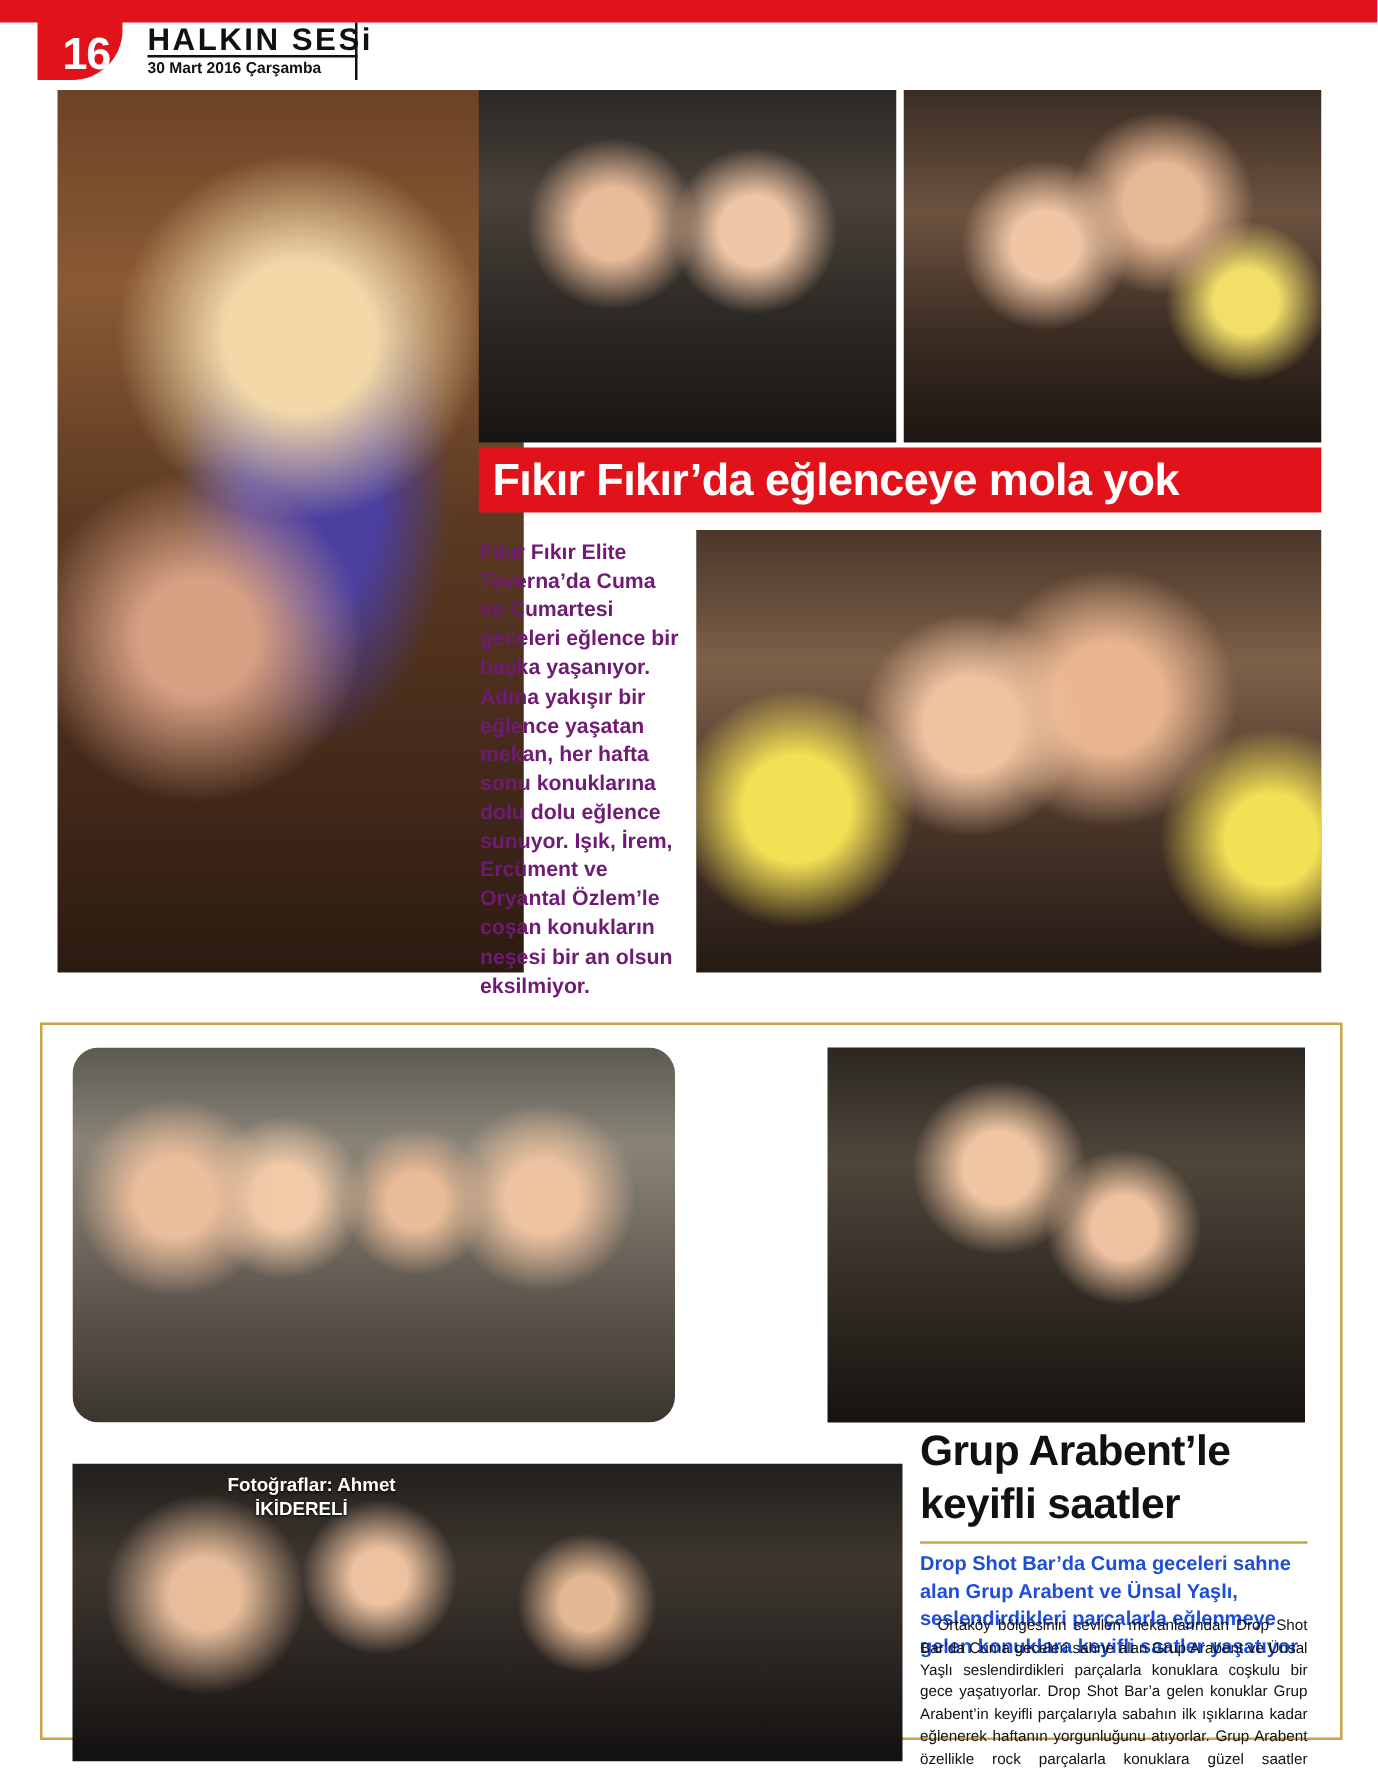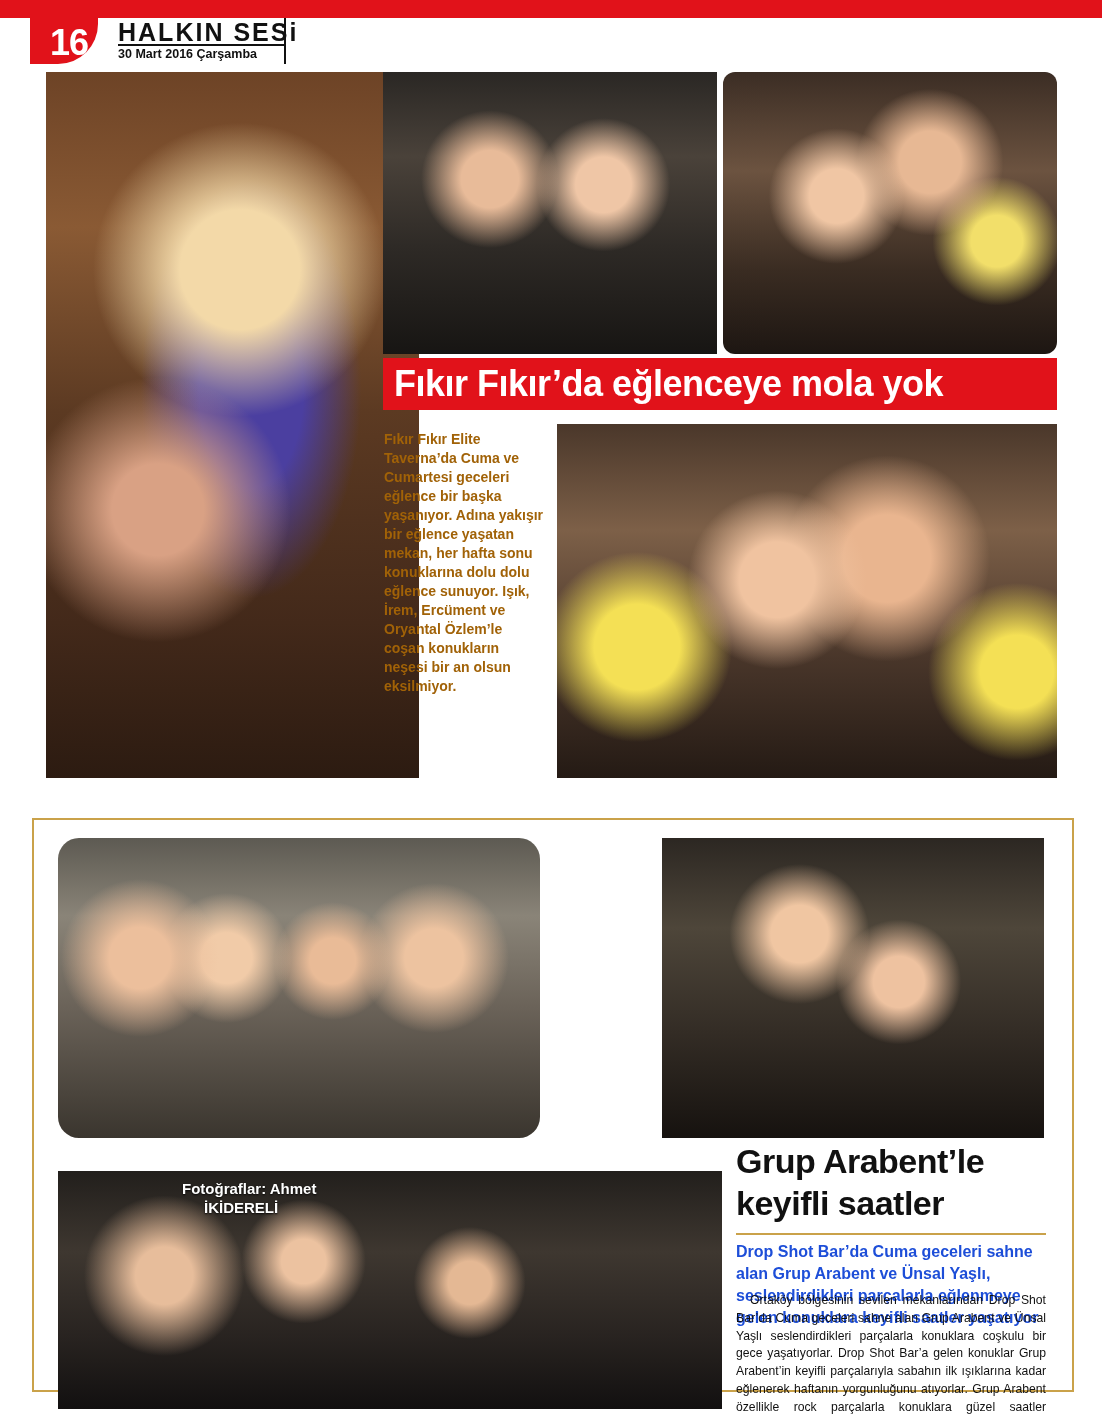--- a/index.html
+++ b/index.html
@@ -55,21 +55,21 @@
       radial-gradient(ellipse at 55% 45%, #4b3fa0 0 18%, rgba(75,63,160,0) 38%),
       linear-gradient(180deg,#6d4326 0%,#8a5a34 22%,#5c3a22 48%,#43291a 78%,#2c1b11 100%);}
   .ph-b{background:
       radial-gradient(circle at 32% 38%, #e8bb99 0 10%, rgba(232,187,153,0) 24%),
       radial-gradient(circle at 66% 40%, #efc6a6 0 10%, rgba(239,198,166,0) 24%),
       linear-gradient(180deg,#2a2724 0%,#4a423a 30%,#2e2a26 62%,#171513 100%);}
   .ph-c{background:
       radial-gradient(circle at 34% 44%, #f0c6a4 0 10%, rgba(240,198,164,0) 25%),
       radial-gradient(circle at 62% 32%, #e7b894 0 11%, rgba(231,184,148,0) 26%),
       radial-gradient(circle at 82% 60%, #f2df6a 0 8%, rgba(242,223,106,0) 20%),
-      linear-gradient(180deg,#3b2d24 0%,#6c5340 35%,#3a2c22 70%,#1d1612 100%); border-radius: 12px;}
+      linear-gradient(180deg,#3b2d24 0%,#6c5340 35%,#3a2c22 70%,#1d1612 100%);}
   .ph-d{background:
       radial-gradient(circle at 44% 44%, #f0c3a0 0 11%, rgba(240,195,160,0) 26%),
       radial-gradient(circle at 66% 38%, #e9b58f 0 11%, rgba(233,181,143,0) 26%),
       radial-gradient(circle at 16% 63%, #f4e055 0 9%, rgba(244,224,85,0) 20%),
       radial-gradient(circle at 92% 70%, #f4e055 0 7%, rgba(244,224,85,0) 17%),
       linear-gradient(180deg,#4a372a 0%,#7d6048 30%,#49362a 66%,#241a14 100%);}
   .ph-e{background:
       radial-gradient(circle at 17% 40%, #ecbf9c 0 7%, rgba(236,191,156,0) 18%),
       radial-gradient(circle at 35% 40%, #f1cba8 0 7%, rgba(241,203,168,0) 18%),
       radial-gradient(circle at 57% 41%, #e9bb97 0 7%, rgba(233,187,151,0) 18%),
@@ -88,21 +88,21 @@
   .headline-band{
     position:absolute;background:#e1121a;
   }
   .headline-text{
     position:absolute;color:#fff;font-weight:bold;
     font-family:"Liberation Sans", sans-serif;
   }
   
   .lead{
     position:absolute;
-    font-size:14px;line-height:1.36;font-weight:bold;color:#a16207;
+    font-size:17px;line-height:1.36;font-weight:bold;color:#701a75;
   }
   .section2{
     position:absolute;left:32px;top:818px;width:1038px;height:570px;
     border:2px solid #caa24a;background:#fff;
   }
   .grup-title{
     position:absolute;font-weight:bold;color:#111;
     font-size:34px;line-height:1.06;letter-spacing:-0.5px;
   }
   .grup-sub{

